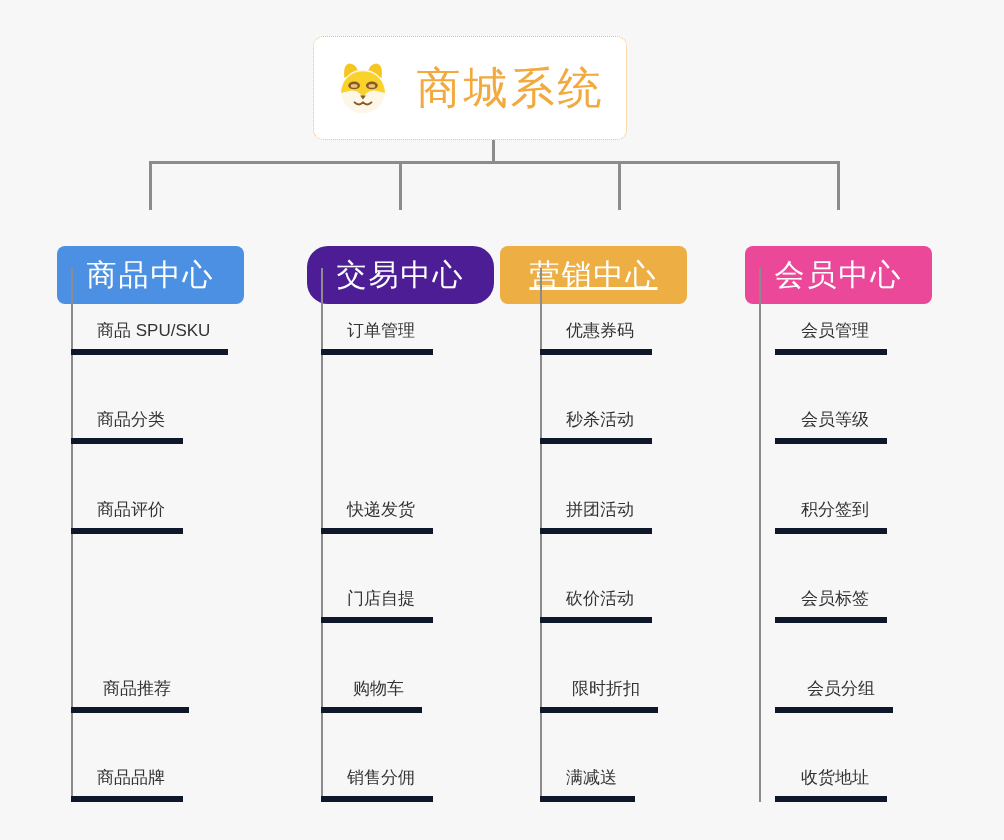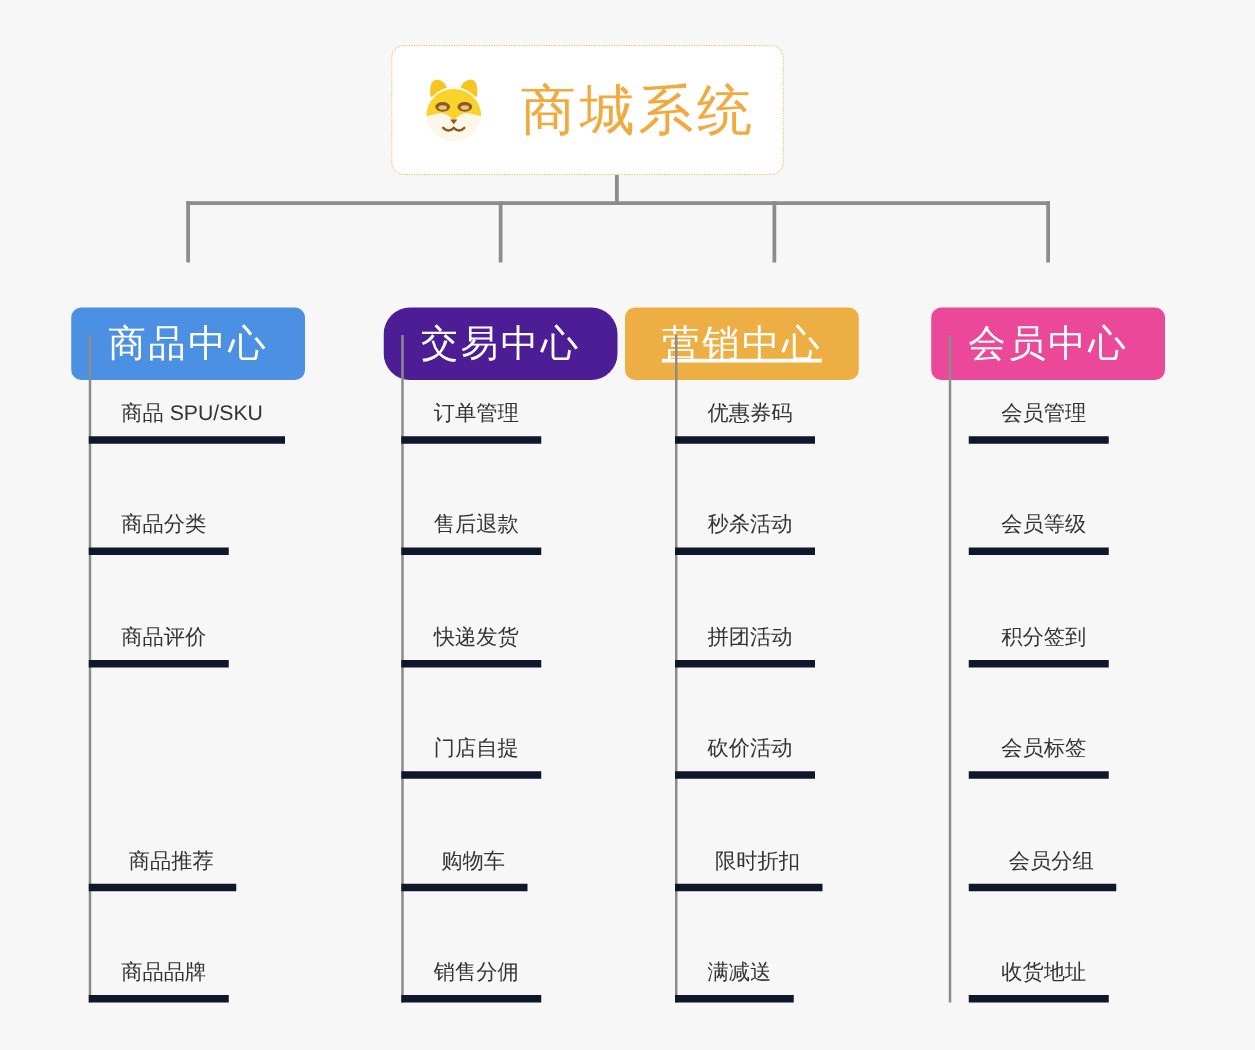--- a/index.html
+++ b/index.html
@@ -132,21 +132,20 @@
   <div class="spine" style="left:540px;"></div>
   <div class="spine" style="left:759px;"></div>
 
   <div class="sub-item c0 r0">商品 SPU/SKU</div>
   <div class="sub-item c0 r1">商品分类</div>
   <div class="sub-item c0 r2">商品评价</div>
   <div class="sub-item c0 r4">商品推荐</div>
   <div class="sub-item c0 r5">商品品牌</div>
 
   <div class="sub-item c1 r0">订单管理</div>
-  <div class="sub-item c1 r1">售后退款</div>
   <div class="sub-item c1 r2">快递发货</div>
   <div class="sub-item c1 r3">门店自提</div>
   <div class="sub-item c1 r4">购物车</div>
   <div class="sub-item c1 r5">销售分佣</div>
 
   <div class="sub-item c2 r0">优惠券码</div>
   <div class="sub-item c2 r1">秒杀活动</div>
   <div class="sub-item c2 r2">拼团活动</div>
   <div class="sub-item c2 r3">砍价活动</div>
   <div class="sub-item c2 r4">限时折扣</div>

